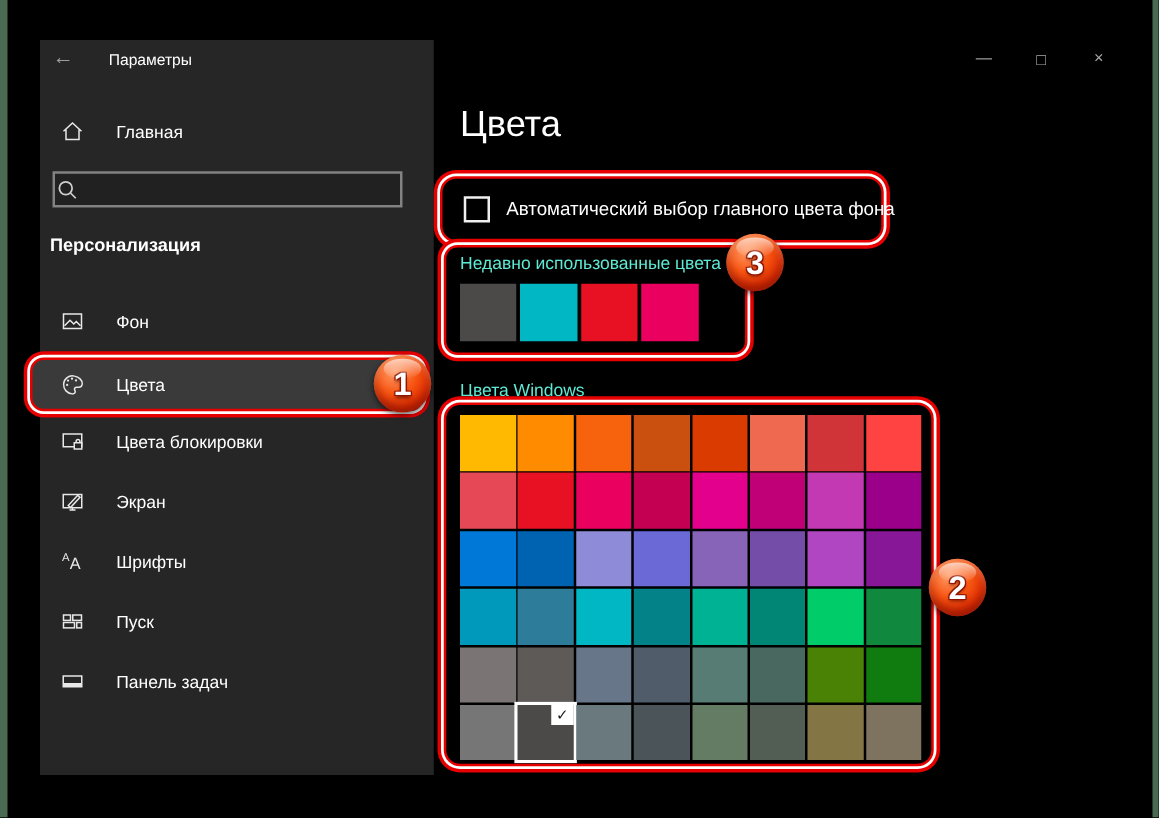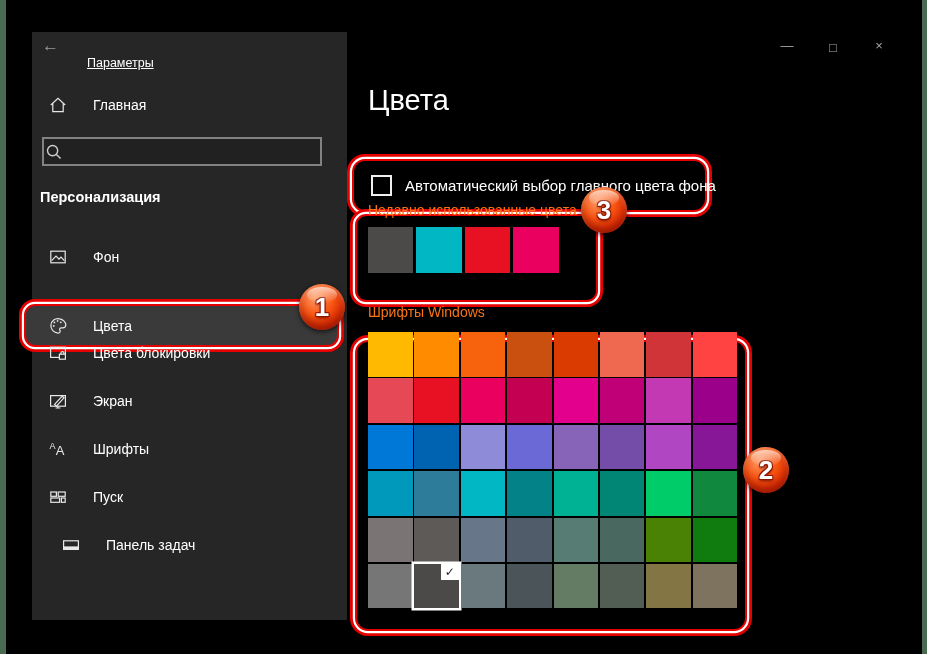--- a/index.html
+++ b/index.html
@@ -9,76 +9,75 @@
     font-family:"Liberation Sans","DejaVu Sans",sans-serif;
     color:#fff; overflow:hidden;
   }
   .edge-strip { position:absolute; top:0; height:654px; background:#4a6b52; }
   .edge-left { left:0; width:6px; }
   .edge-right { left:922px; width:5px; }
 
   .sidebar-bg { position:absolute; left:32px; top:32px; width:315px; height:588px; background:#262626; }
 
   .back-glyph { position:absolute; left:42px; top:36px; font-size:17px; color:#9c9c9c; cursor:default; }
-  .win-title { position:absolute; left:87px; top:56px; font-size:12.5px; color:#fff;text-decoration:underline; }
+  .win-title { position:absolute; left:87px; top:41px; font-size:12.5px; color:#fff; }
 
   .win-controls span { position:absolute; top:38px; width:22px; text-align:center; color:#a9a9a9; font-size:13px; }
   .ctl-min { left:776px; }
   .ctl-max { left:822px; font-size:11px; top:40px !important; }
   .ctl-close { left:868px; font-size:15px; }
 
   .side-row { position:absolute; height:26px; display:flex; align-items:center; }
   .side-row .ico { width:20px; height:20px; display:inline-flex; margin-left:16px; flex:0 0 auto; }
   .side-row .lbl { margin-left:25px; font-size:14px; color:#fff; white-space:nowrap; }
   svg.glyph { stroke:#e8e8e8; fill:none; stroke-width:1.2; }
 
   .row-home   { left:32px; top:92px;  width:315px; }
   .row-bg     { left:32px; top:244px; width:315px; }
   .row-lock   { left:32px; top:340px; width:315px; }
   .row-themes { left:32px; top:388px; width:315px; }
   .row-fonts  { left:32px; top:436px; width:315px; }
   .row-start  { left:32px; top:484px; width:315px;text-align:center; }
-  .row-task   { left:45px; top:532px; width:315px; }
+  .row-task   { left:32px; top:532px; width:315px; }
 
   .search-box {
     position:absolute; left:42px; top:137px; width:280px; height:29px;
     background:#212121; border:2px solid #828282; display:flex; align-items:center;
   }
   .search-box input {
     flex:1; background:transparent; border:none; outline:none;
     color:#d9d9d9; font-size:13.5px; padding:0 8px;
     font-family:"Liberation Sans","DejaVu Sans",sans-serif;
   }
   .search-box .s-ico { width:20px; height:20px; margin-right:6px; flex:0 0 auto; }
 
   .section-header { position:absolute; left:40px; top:189px; font-size:14.5px; font-weight:bold; color:#fff; }
 
   
   .ann {
     position:absolute; border:2.2px solid #e60000;
     box-shadow:0 0 0 2.2px #ffffff, 0 0 0 5px #e60000;
-    margin-top:18px;
   }
   .ann-selected-item {
     left:24px; top:286px; width:315px; height:43px; border-radius:11px;
     background:#3a3a3a; display:flex; align-items:center; padding-left:22px;
   }
   .ann-selected-item .ico { width:20px; height:20px; flex:0 0 auto; }
   .ann-selected-item .lbl { margin-left:25px; font-size:14px; }
   .ann-checkbox { left:352px; top:141px; width:355px; height:53px; border-radius:13px;
     display:flex; align-items:center; padding-left:17px; background:#000; }
   .ann-recent { left:355px; top:196px; width:243px; height:88px; border-radius:11px; background:#000; }
   .ann-grid { left:355px; top:322px; width:392px; height:291px; border-radius:13px; background:#000; }
 
   .checkbox-square { width:21px; height:21px; border:2px solid #efefef; background:transparent; flex:0 0 auto; }
   .checkbox-label { margin-left:13px; font-size:15px; color:#fff; white-space:nowrap; }
 
   .page-title { position:absolute; left:368px; top:84px; font-size:29px; font-weight:400; color:#fff; }
 
-  .group-label { position:absolute; font-size:14px; color:#f97316; white-space:nowrap; }
+  .group-label { position:absolute; font-size:14px; color:#5eead4; white-space:nowrap; }
   .recent-label { left:368px; top:202px; }
   .grid-label { left:368px; top:304px; }
 
   .recent-swatches { position:absolute; left:368px; top:227px; display:flex; gap:3.2px; }
   .recent-swatches .swatch { width:45.3px; height:46px; }
 
   .windows-grid {
     position:absolute; left:368px; top:332px;
     display:grid; grid-template-columns:repeat(8,44.5px); grid-auto-rows:44.5px; gap:1.9px;
   }
@@ -230,21 +229,21 @@
 
 <div class="ann ann-recent"></div>
 <div class="group-label recent-label">Недавно использованные цвета</div>
 <div class="recent-swatches" id="recent-swatches">
     <div class="swatch" style="background: rgb(76, 74, 72);"></div>
     <div class="swatch" style="background: rgb(0, 183, 195);"></div>
     <div class="swatch" style="background: rgb(232, 17, 35);"></div>
     <div class="swatch" style="background: rgb(234, 0, 94);"></div>
   </div>
 
-<div class="group-label grid-label">Шрифты Windows</div>
+<div class="group-label grid-label">Цвета Windows</div>
 <div class="ann ann-grid"></div>
 <div class="windows-grid" id="windows-grid">
     <div class="cell" style="background: rgb(255, 185, 0);"></div>
     <div class="cell" style="background: rgb(255, 140, 0);"></div>
     <div class="cell" style="background: rgb(247, 99, 12);"></div>
     <div class="cell" style="background: rgb(202, 80, 16);"></div>
     <div class="cell" style="background: rgb(218, 59, 1);"></div>
     <div class="cell" style="background: rgb(239, 105, 80);"></div>
     <div class="cell" style="background: rgb(209, 52, 56);"></div>
     <div class="cell" style="background: rgb(255, 67, 67);"></div>

